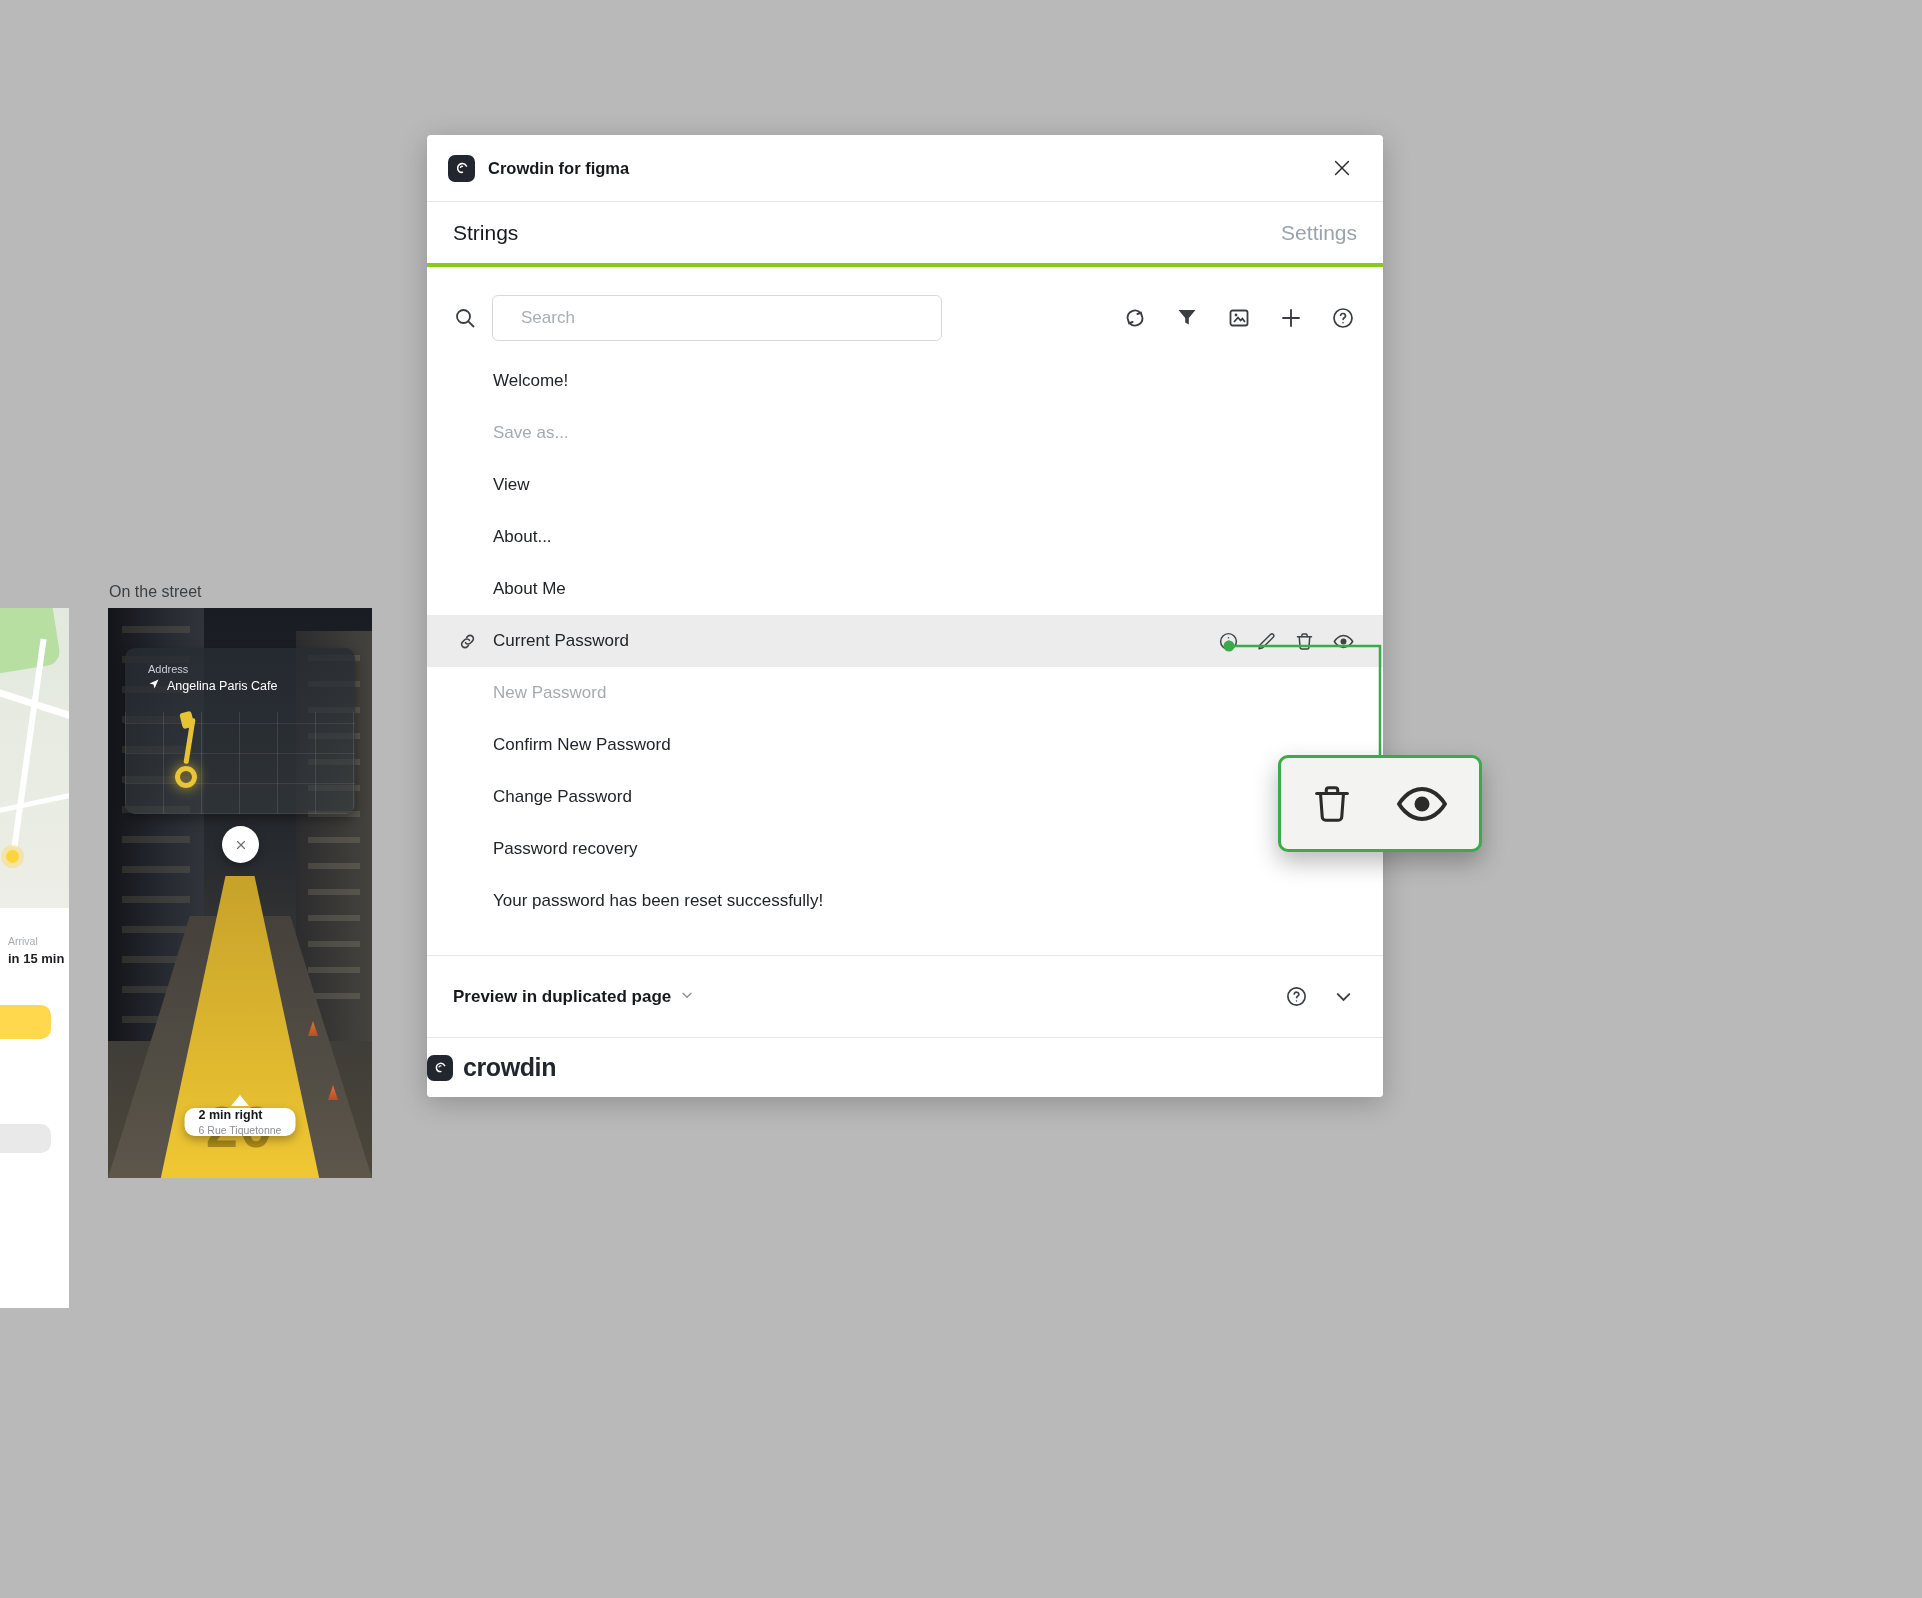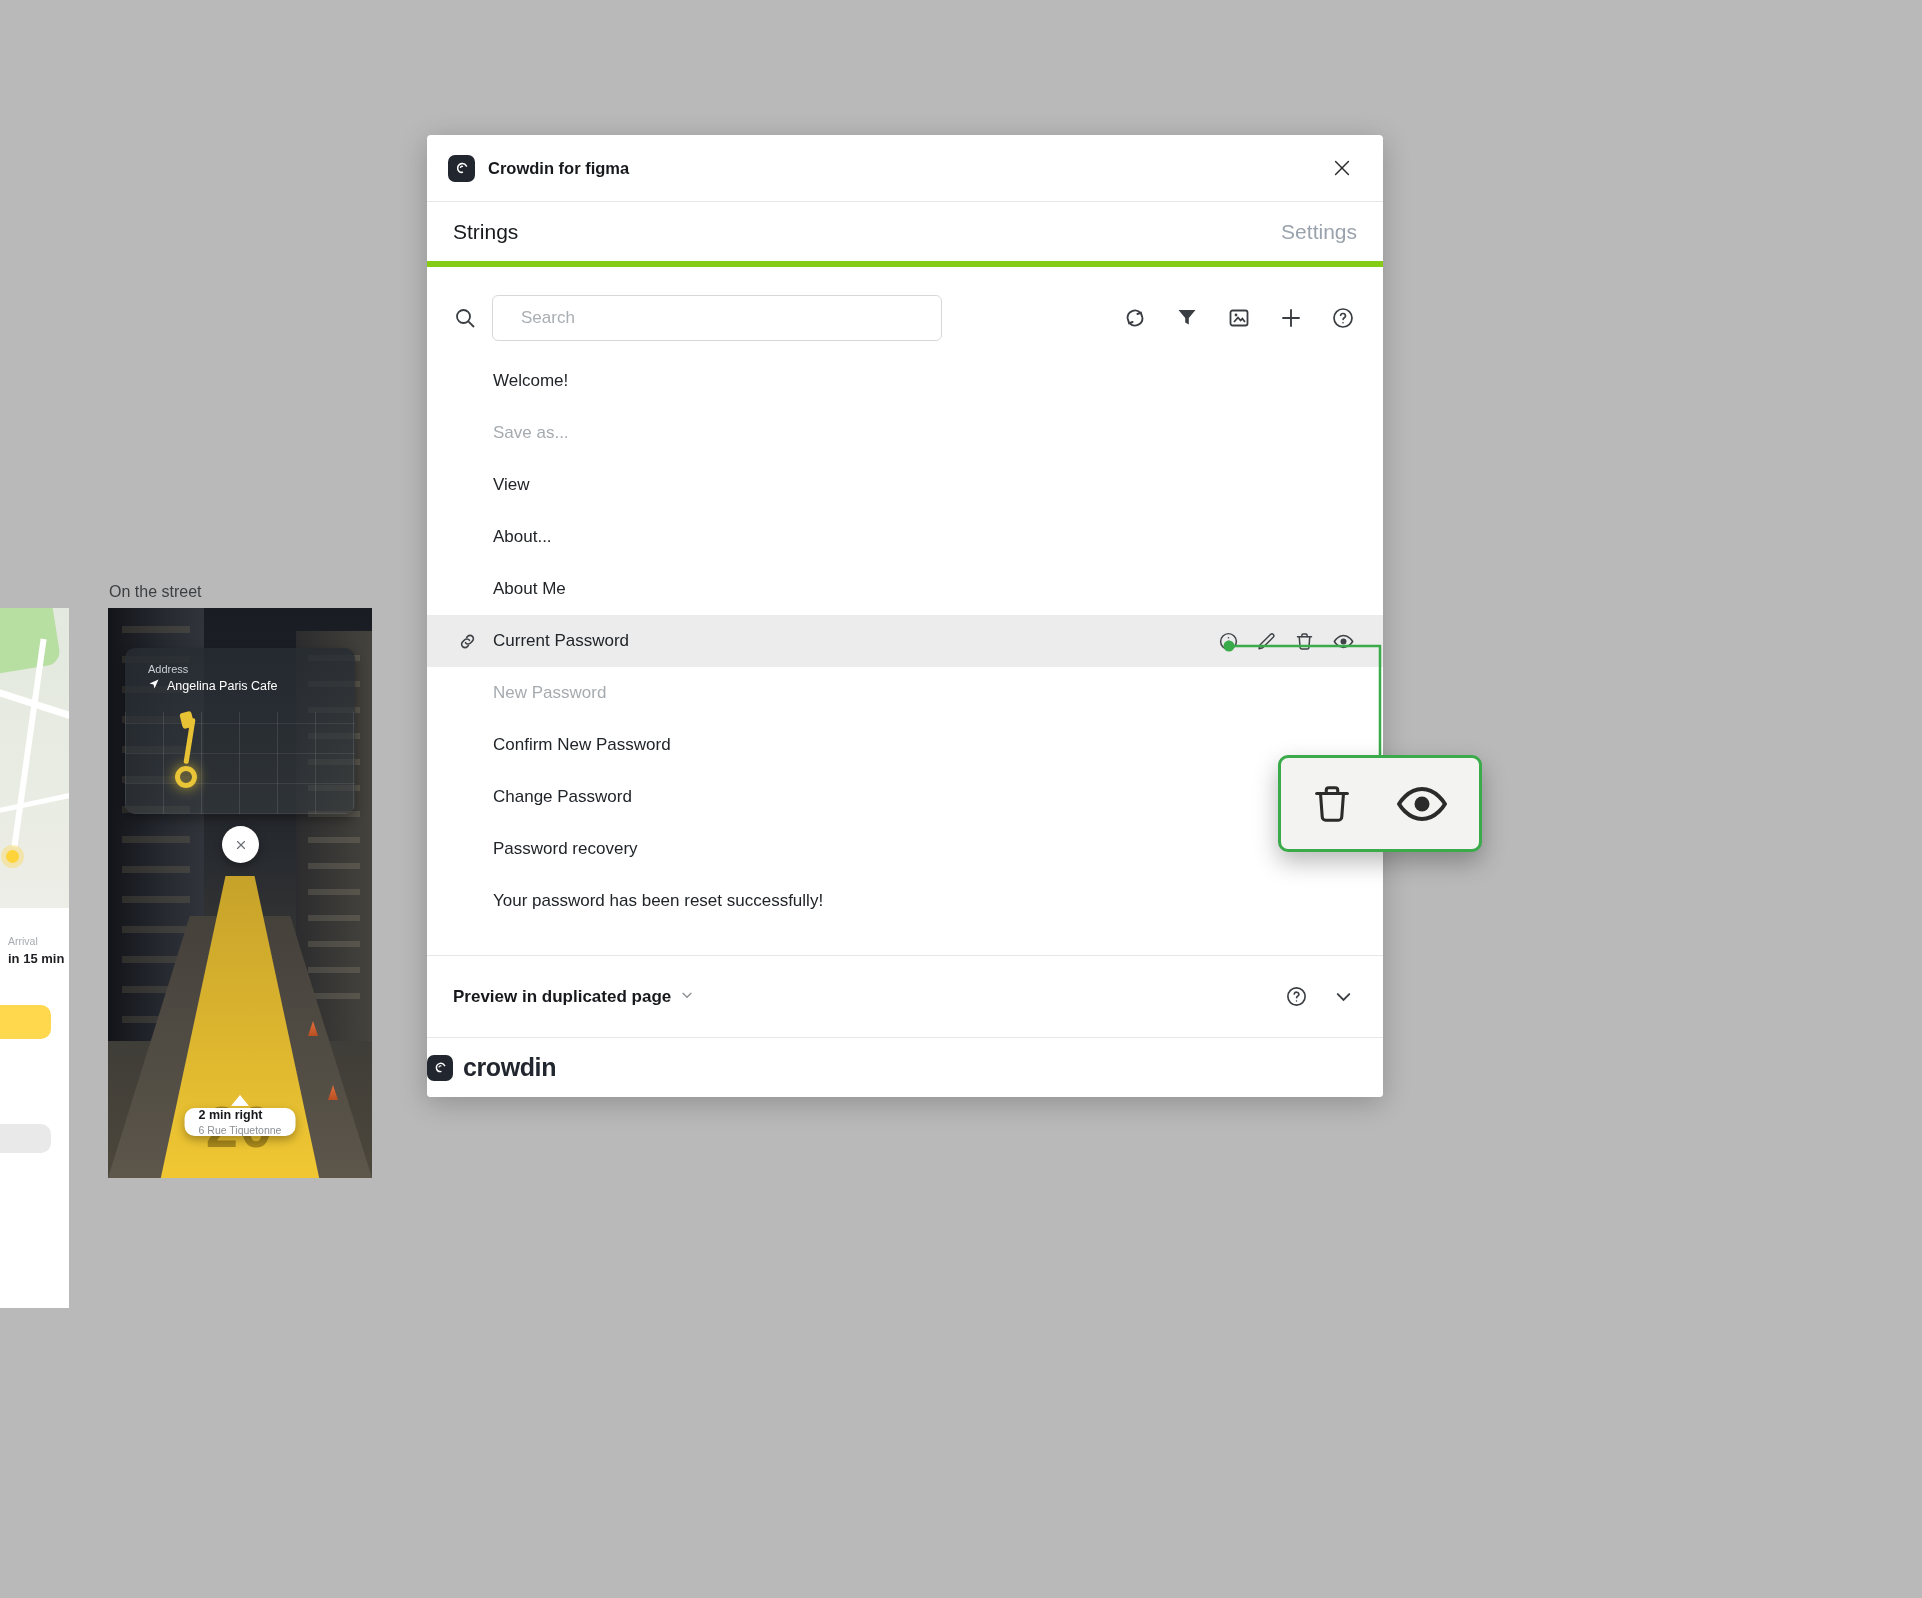--- a/index.html
+++ b/index.html
@@ -50,21 +50,21 @@
   .dir-card{position:absolute;left:50%;top:500px;transform:translateX(-50%);background:#fff;border-radius:10px;padding:0 14px;text-align:left;box-shadow:0 4px 10px rgba(0,0,0,.3);white-space:nowrap;}
   .dir-title{font-size:12.5px;font-weight:700;color:#17191c;}
   .dir-sub{font-size:10.5px;color:#8b9094;margin-top:2px;}
 
   
   .modal{position:absolute;left:427px;top:135px;width:956px;height:962px;background:#fff;border-radius:4px;box-shadow:0 6px 28px rgba(0,0,0,.22);overflow:hidden;z-index:2;}
   .modal-header{height:67px;display:flex;align-items:center;padding:0 30px 0 21px;border-bottom:1px solid #e7e7e7;}
   .logo{width:27px;height:27px;border-radius:7px;background:var(--brand-dark,#22262e);display:flex;align-items:center;justify-content:center;flex:none;}
   .modal-title{margin-left:13px;font-size:16.5px;font-weight:700;color:#17191c;}
   .hdr-close{margin-left:auto;display:flex;align-items:center;justify-content:center;color:#2b2b2b;cursor:pointer;}
-  .tabs-row{height:65px;display:flex;align-items:center;padding:0 26px;border-bottom:6px solid #84cc16;}
+  .tabs-row{height:65px;display:flex;align-items:center;padding:0 26px;border-bottom:4px solid #84cc16;}
   .tab{font-size:21px;cursor:pointer;}
   .tab.active{color:#17191c;font-weight:500;}
   .tab.inactive{margin-left:auto;color:#9aa3ad;font-weight:500;}
   .toolbar{display:flex;align-items:center;margin-top:28px;padding:0 28px 0 26px;height:46px;}
   .search-ic{color:#3a3e42;display:flex;flex:none;}
   .search-input{margin-left:15px;width:450px;height:46px;border:1px solid #d8d8d8;border-radius:6px;padding:0 28px;font-size:17px;color:#2b2f33;font-family:inherit;outline:none;}
   .search-input::placeholder{color:#a9aeb3;}
   .tool-icons{margin-left:auto;display:flex;align-items:center;gap:28px;color:#3a3e42;}
   .tool-icons .tbtn{display:flex;cursor:pointer;}
   .strings-list{margin-top:14px;}

